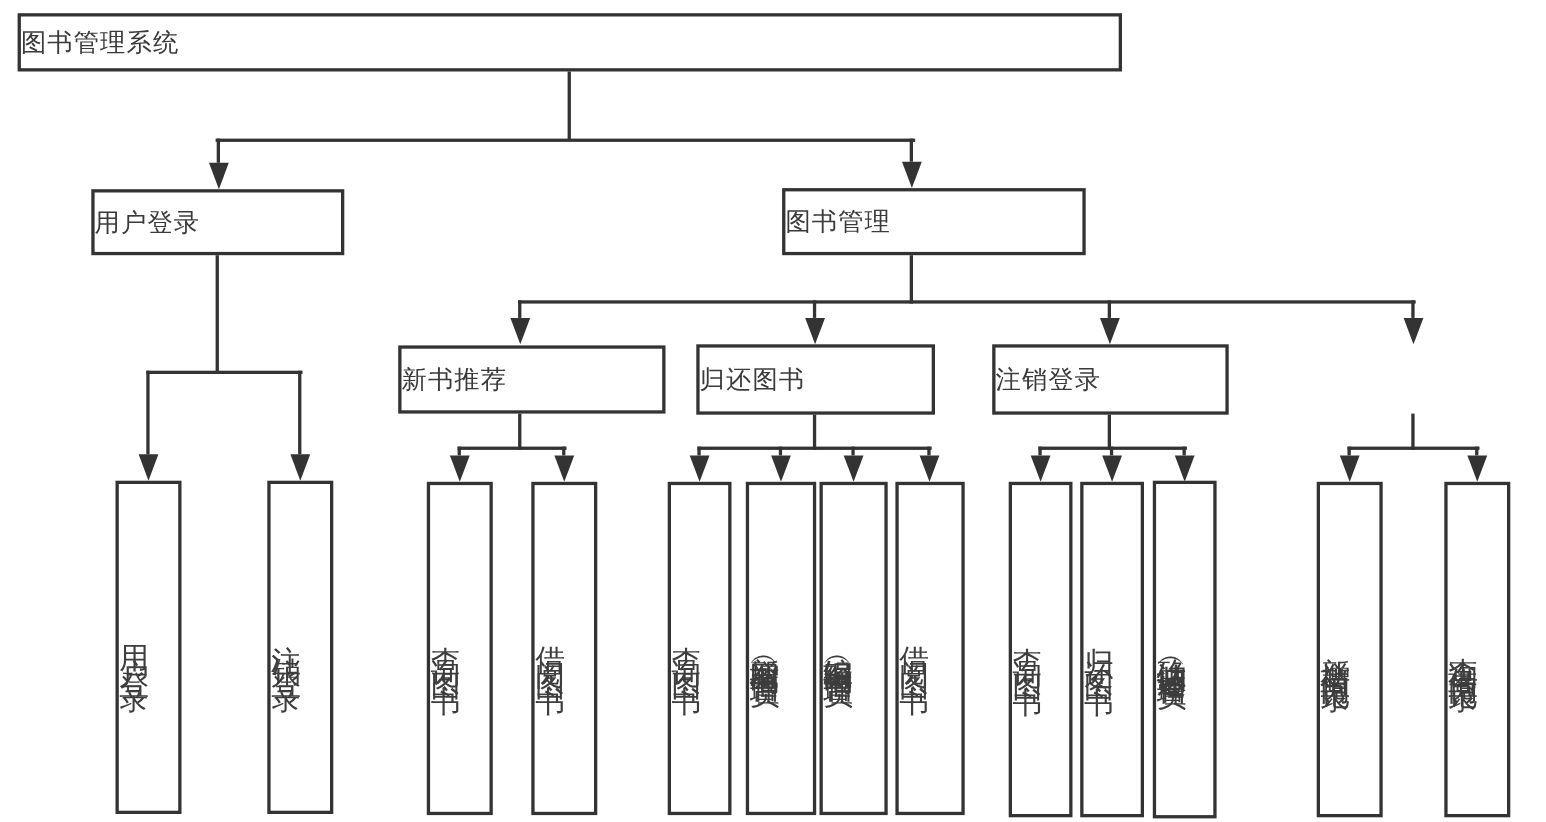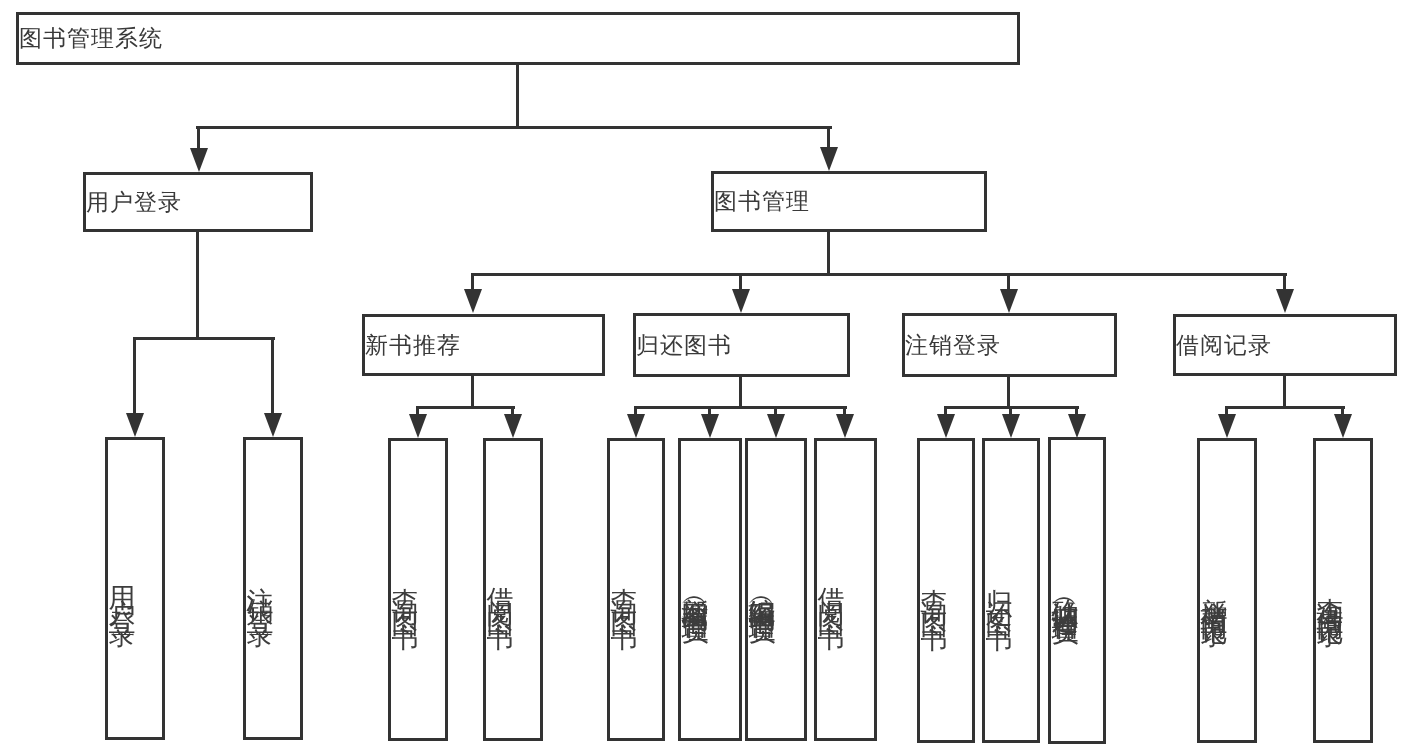--- a/index.html
+++ b/index.html
@@ -69,23 +69,20 @@
 
   <div class="box hbox" style="left:362px;top:314px;width:243px;height:62px;">
     <span>新书推荐</span>
   </div>
   <div class="box hbox" style="left:633px;top:313px;width:217px;height:64px;">
     <span>归还图书</span>
   </div>
   <div class="box hbox" style="left:902px;top:313px;width:215px;height:64px;">
     <span>注销登录</span>
   </div>
-  <div class="box hbox" style="left:1173px;top:314px;width:224px;height:62px;">
-    <span>借阅记录</span>
-  </div>
 
   <div class="vline" style="left:471px;top:376px;height:33px;"></div>
   <div class="hline" style="left:416px;top:406px;width:99px;"></div>
   <div class="drop" style="left:416px;top:406px;height:8px;"></div>
   <div class="drop" style="left:511px;top:406px;height:8px;"></div>
 
   <div class="vline" style="left:739px;top:377px;height:32px;"></div>
   <div class="hline" style="left:634px;top:406px;width:213px;"></div>
   <div class="drop" style="left:634px;top:406px;height:8px;"></div>
   <div class="drop" style="left:708px;top:406px;height:8px;"></div>

